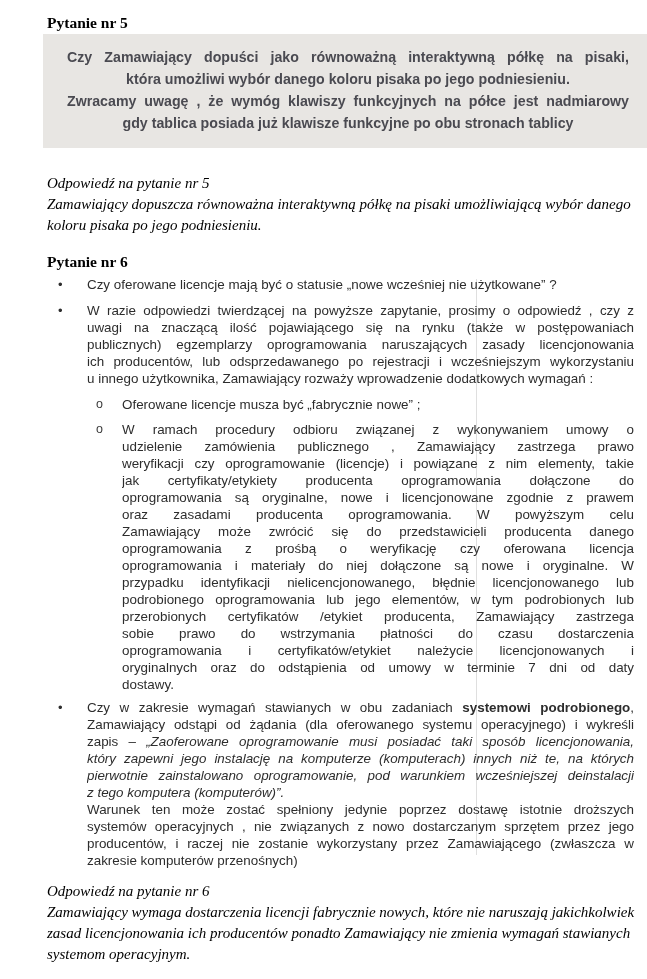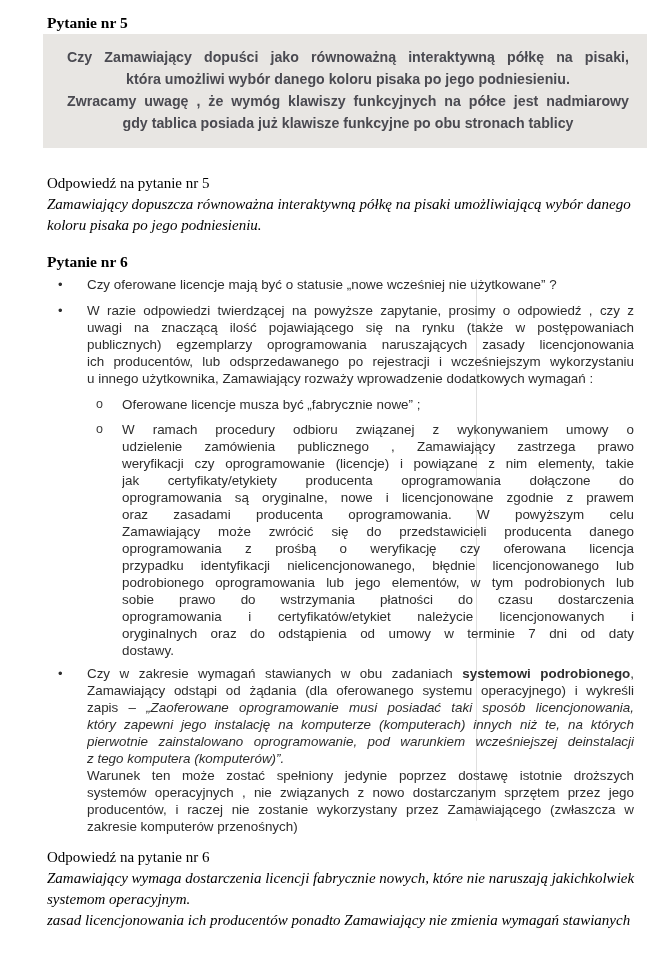--- a/index.html
+++ b/index.html
@@ -25,21 +25,21 @@
     box-sizing:border-box;
   }
   .scan1 .line{
     font-family:"Liberation Sans", sans-serif;
     font-size:14.2px;line-height:22px;font-weight:600;
     color:#4a4a51;
     white-space:nowrap;overflow:hidden;text-align:center;
   }
 
   
-  .ans-label{font-size:15px;line-height:21px;margin-top:25px;}
+  .ans-label{font-style:italic;font-size:15px;line-height:21px;margin-top:25px;}
   .ans-line{font-style:italic;font-size:15px;line-height:21px;white-space:nowrap;}
 
   .q6-heading{margin-top:16px;}
 
   
   .scan2{
     position:relative;
     margin:2px 0 0 10px;
     width:577px;
     padding:3px 0 4px 0;
@@ -111,22 +111,24 @@
         <div class="item lvl2">
           <span class="marker">o</span>
           <div class="line j"><span>W ramach procedury odbioru związanej z wykonywaniem umowy o</span></div>
           <div class="line j"><span>udzielenie zamówienia publicznego , Zamawiający zastrzega prawo</span></div>
           <div class="line j"><span>weryfikacji czy oprogramowanie (licencje) i powiązane z nim elementy, takie</span></div>
           <div class="line j"><span>jak certyfikaty/etykiety producenta oprogramowania dołączone do</span></div>
           <div class="line j"><span>oprogramowania są oryginalne, nowe i licencjonowane zgodnie z prawem</span></div>
           <div class="line j"><span>oraz zasadami producenta oprogramowania. W powyższym celu</span></div>
           <div class="line j"><span>Zamawiający może zwrócić się do przedstawicieli producenta danego</span></div>
           <div class="line j"><span>oprogramowania z prośbą o weryfikację czy oferowana licencja</span></div>
+          <div class="line j"><span>oprogramowania i materiały do niej dołączone są nowe i oryginalne. W</span></div>
           <div class="line j"><span>przypadku identyfikacji nielicencjonowanego, błędnie licencjonowanego lub</span></div>
           <div class="line j"><span>podrobionego oprogramowania lub jego elementów, w tym podrobionych lub</span></div>
+          <div class="line j"><span>przerobionych certyfikatów /etykiet producenta, Zamawiający zastrzega</span></div>
           <div class="line j"><span>sobie prawo do wstrzymania płatności do czasu dostarczenia</span></div>
           <div class="line j"><span>oprogramowania i certyfikatów/etykiet należycie licencjonowanych i</span></div>
           <div class="line j"><span>oryginalnych oraz do odstąpienia od umowy w terminie 7 dni od daty</span></div>
           <div class="line"><span>dostawy.</span></div>
         </div>
         <div class="item lvl1">
           <span class="marker">•</span>
           <div class="line j"><span>Czy w zakresie wymagań stawianych w obu zadaniach </span><span class="sb">systemowi podrobionego</span><span>,</span></div>
           <div class="line j"><span>Zamawiający odstąpi od żądania (dla oferowanego systemu operacyjnego) i wykreśli</span></div>
           <div class="line j"><span>zapis – </span><span class="si">„Zaoferowane oprogramowanie musi posiadać taki sposób licencjonowania,</span></div>
@@ -138,17 +140,17 @@
           <div class="line j"><span>producentów, i raczej nie zostanie wykorzystany przez Zamawiającego (zwłaszcza w</span></div>
           <div class="line"><span>zakresie komputerów przenośnych)</span></div>
         </div>
       </div>
     <div class="vline"></div>
   </div>
 
   <div class="ans-label ans6-label">Odpowiedź na pytanie nr 6</div>
   <div id="ans6-lines">
       <div class="ans-line">Zamawiający wymaga dostarczenia licencji fabrycznie nowych, które nie naruszają jakichkolwiek</div>
+      <div class="ans-line">zasad licencjonowania ich producentów ponadto Zamawiający nie zmienia wymagań stawianych</div>
       <div class="ans-line">systemom operacyjnym.</div>
-      <div class="ans-line">zasad licencjonowania ich producentów ponadto Zamawiający nie zmienia wymagań stawianych</div>
     </div>
 
 </div>
 
 </body></html>

